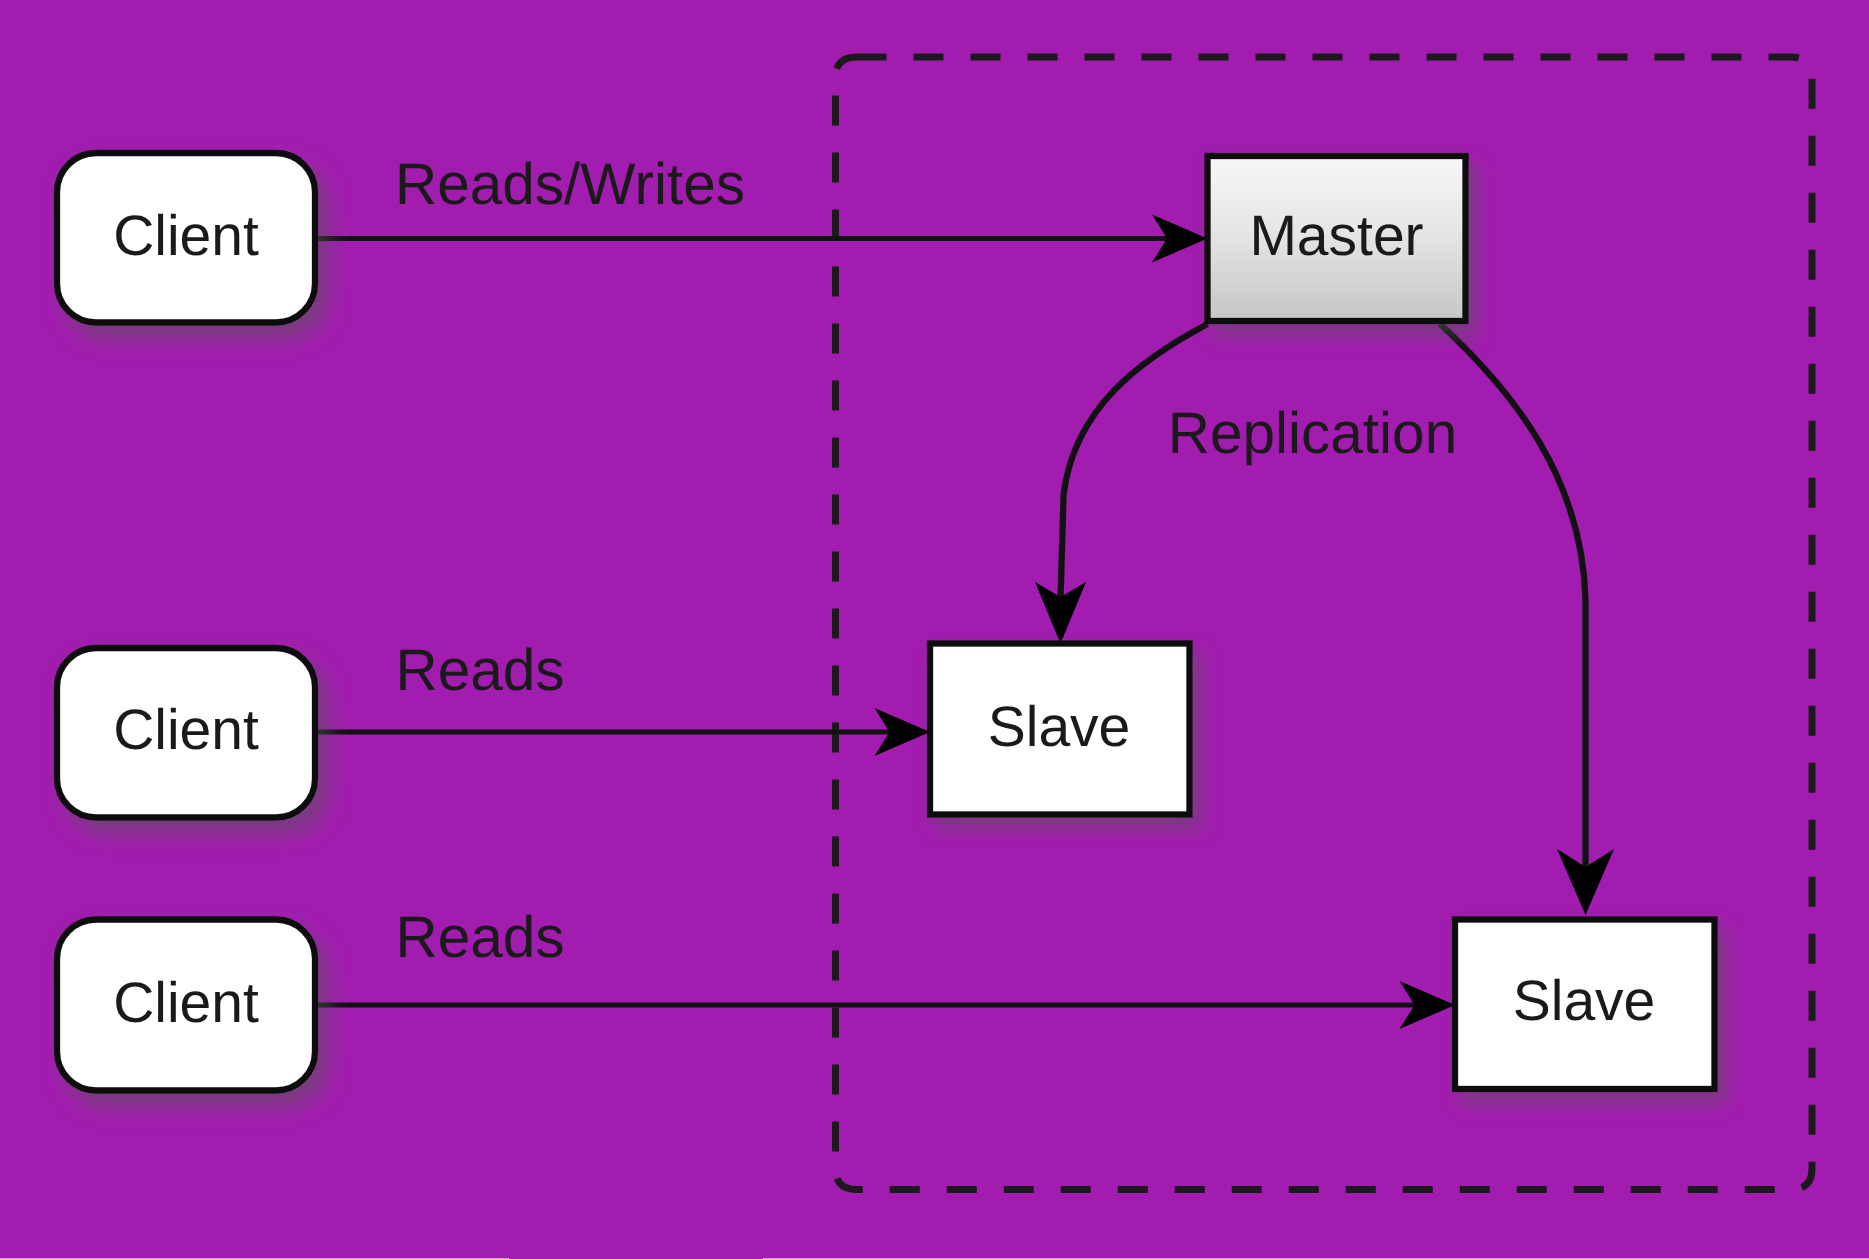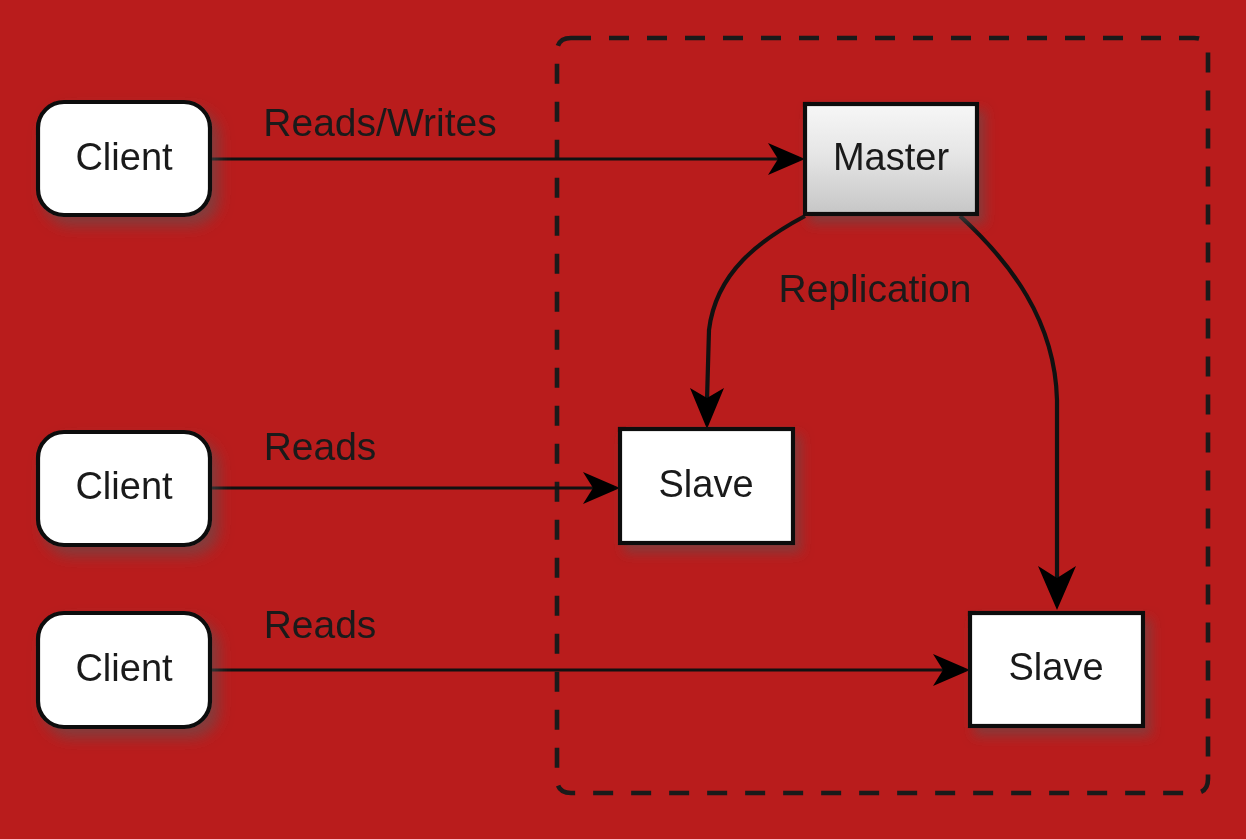--- a/index.html
+++ b/index.html
@@ -7,21 +7,21 @@
     padding: 0;
     background: #ffffff;
   }
   body {
     font-family: "Liberation Sans", sans-serif;
   }
   #canvas {
     position: relative;
     width: 1246px;
     height: 839px;
-    background: #b91c1c;
+    background: #a21caf;
     overflow: hidden;
   }
   #diagram-svg {
     position: absolute;
     top: 0;
     left: 0;
     width: 1246px;
     height: 839px;
   }
   .node-label {

